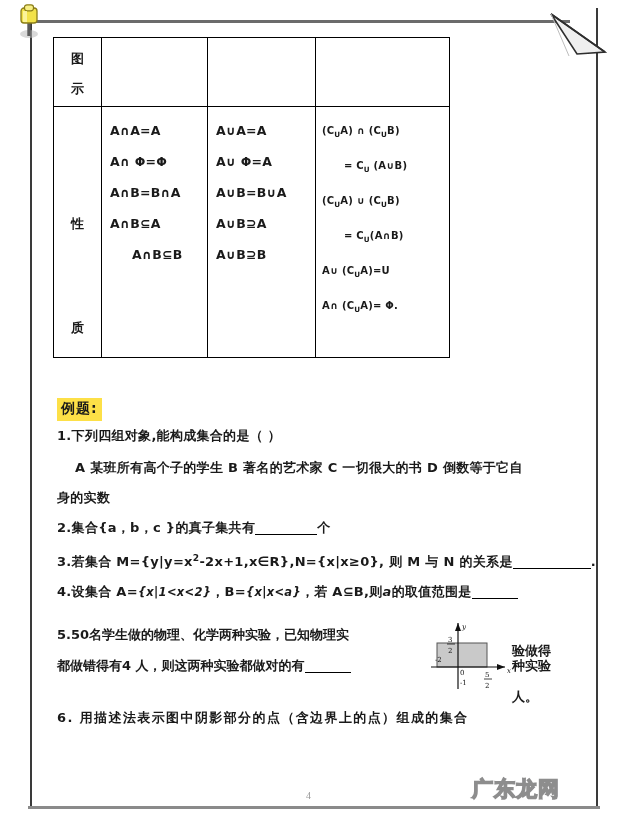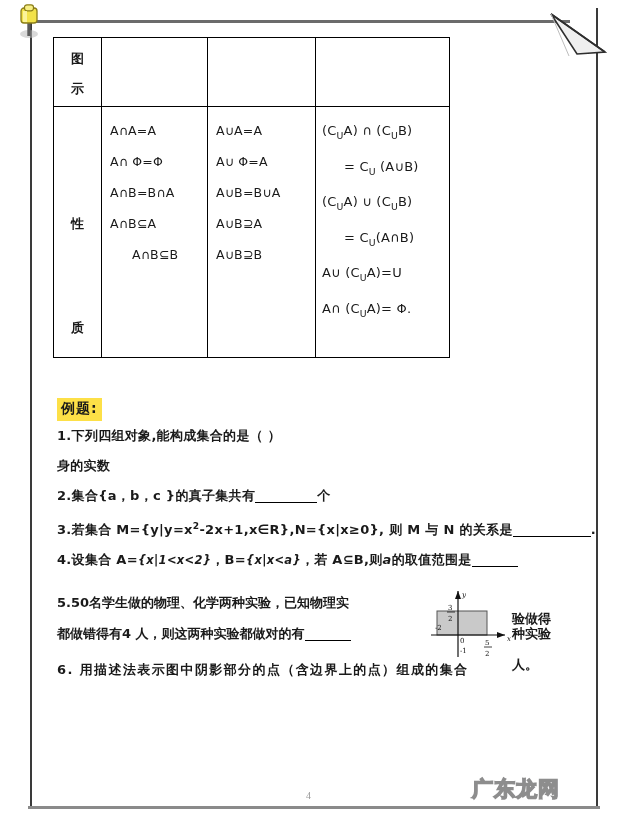--- a/index.html
+++ b/index.html
@@ -74,26 +74,26 @@
     text-align: center;
     padding-top: 6px;
     font-family: "DejaVu Sans", sans-serif;
   }
   .label-vertical span { display: block; }
 
   .body-row td { height: 250px; }
   .formula-list {
     padding: 8px 0 0 8px;
     font-size: 12.5px;
-    font-weight: normal;
+    font-weight: bold;
     line-height: 31px;
     font-family: "DejaVu Sans", sans-serif;
     white-space: nowrap;
   }
-  .formula-list.col3 { padding-left: 6px; font-size: 13px; }
+  .formula-list.col3 { padding-left: 6px; font-size: 10px; }
   .formula-list div { letter-spacing: 0.2px; }
   .indent { padding-left: 22px; }
   .label-cell-body {
     position: relative;
     font-size: 13px;
     font-weight: bold;
     text-align: center;
   }
   .label-cell-body .t-xing {
     position: absolute; left: 0; right: 0; top: 108px;
@@ -154,21 +154,21 @@
     font-weight: bold;
     line-height: 31px;
   }
   .figure {
     position: absolute;
     left: 372px; top: 2px;
     width: 86px; height: 72px;
   }
   .figure svg { display: block; }
 
-  .q6 { margin-top: 6px; letter-spacing: 1.4px; }
+  .q6 { margin-top: 22px; letter-spacing: 1.4px; }
 
   
   .page-number {
     position: absolute;
     left: 0; right: 0; top: 790px;
     text-align: center;
     font-size: 10px;
     color: #9a9a9a;
     font-family: "Liberation Serif", serif;
   }
@@ -257,20 +257,21 @@
     </td>
   </tr>
 </tbody>
   </table>
 
 <div class="examples">
 
   <div class="ex-heading">例题:</div>
 
   <div class="q q1">1.下列四组对象,能构成集合的是（    ）</div>
+  <div class="q q1-opts q-sub">A 某班所有高个子的学生    B 著名的艺术家  C 一切很大的书  D  倒数等于它自</div>
   <div class="q">身的实数</div>
 
   <div class="q">
     <span>2.集合{a，b，c }的真子集共有</span><span class="ul-blank b-mid"></span><span>个</span>
   </div>
 
   <div class="q">
     <span>3.若集合 M={y|y=x</span><sup>2</sup><span>-2x+1,x∈R},N={x|x≥0}, 则 M 与 N 的关系是</span><span class="ul-blank b-long"></span><span>.</span>
   </div>
 

